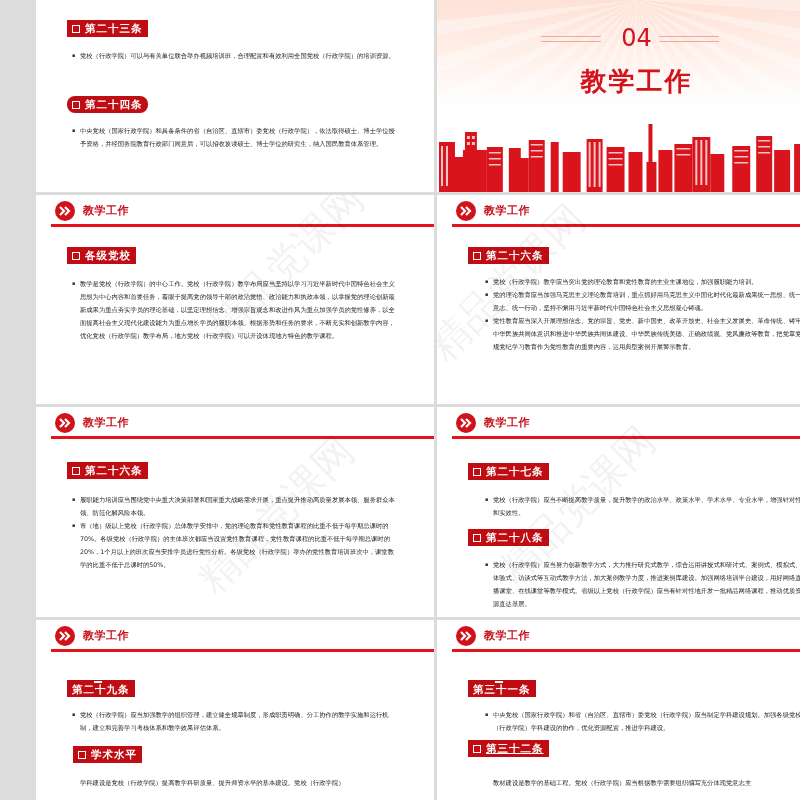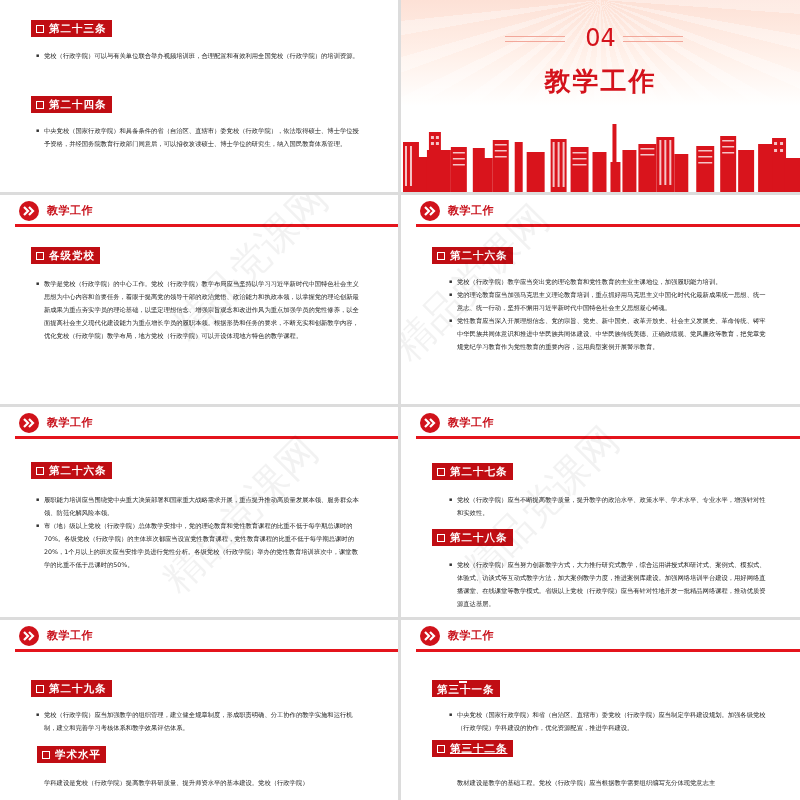--- a/index.html
+++ b/index.html
@@ -1,19 +1,19 @@
 <!DOCTYPE html>
 <html><head>
 <meta charset="utf-8">
 <style>
   * { box-sizing: border-box; margin: 0; padding: 0; }
   html, body { width: 800px; height: 800px; overflow: hidden; background: #dcdcdc; }
   body { font-family: "DejaVu Sans", "Liberation Sans", sans-serif; position: relative; }
   .grid { position: absolute; left: 0; top: 0; width: 800px; height: 800px; }
-  .slide { position: absolute; background: #fff; overflow: hidden; }
+  .slide { position: absolute; background: #fff; overflow: hidden; margin-left: 36px; }
   .slide.c0 { left: 0; width: 398px; }
   .slide.c1 { left: 401px; width: 399px; }
   .slide.r0 { top: 0; height: 192px; }
   .slide.r1 { top: 195px; height: 209px; }
   .slide.r2 { top: 407px; height: 210px; }
   .slide.r3 { top: 620px; height: 180px; }
 
   .hdr { position: absolute; left: 15px; right: 0; top: 6px; height: 24px; }
   .hdr .chev { position: absolute; left: 4px; top: 0; width: 20px; height: 20px; border-radius: 50%; background: #d0121b; display: flex; align-items: center; justify-content: center; }
   .hdr .title { position: absolute; left: 32px; top: 2px; font-size: 11px; font-weight: bold; color: #c8101a; letter-spacing: 0.5px; }
@@ -42,21 +42,21 @@
 <div class="grid">
 
   <div class="slide c0 r0">
     <div class="sec" style="top:20px;">
         <span class="box"></span>
         <span>第二十三条</span>
       </div>
     <div class="body" style="top:49px;">
       <div class="bul">党校（行政学院）可以与有关单位联合举办视频培训班，合理配置和有效利用全国党校（行政学院）的培训资源。</div>
     </div>
-    <div class="sec" style="top:96px;">
+    <div class="sec" style="top:96px;border-radius:8px;">
         <span class="box"></span>
         <span>第二十四条</span>
       </div>
     <div class="body" style="top:124px;">
       <div class="bul">中央党校（国家行政学院）和具备条件的省（自治区、直辖市）委党校（行政学院），依法取得硕士、博士学位授予资格，并经国务院教育行政部门同意后，可以招收攻读硕士、博士学位的研究生，纳入国民教育体系管理。</div>
     </div>
   </div>
 
   <div class="slide c1 r0 cover">
     <div class="rays"></div>
@@ -223,21 +223,21 @@
   <div class="slide c0 r3">
     <div class="hdr">
       <div class="chev">
         <svg width="12" height="10" viewBox="0 0 12 10">
             <path d="M1 1 L5 5 L1 9 M6 1 L10 5 L6 9" stroke="#fff" stroke-width="2.2" fill="none"></path>
           </svg>
       </div>
       <div class="title">教学工作</div>
       <div class="line"></div>
     </div>
-    <div class="sec" style="top:60px;">
+    <div class="sec" style="top:60px;flex-direction:column;">
         <span class="box"></span>
         <span>第二十九条</span>
       </div>
     <div class="body" style="top:88px;">
       <div class="bul">党校（行政学院）应当加强教学的组织管理，建立健全规章制度，形成职责明确、分工协作的教学实施和运行机制，建立和完善学习考核体系和教学效果评估体系。</div>
     </div>
     <div class="sec" style="top:126px;left:37px;">
         <span class="box"></span>
         <span>学术水平</span>
       </div>

